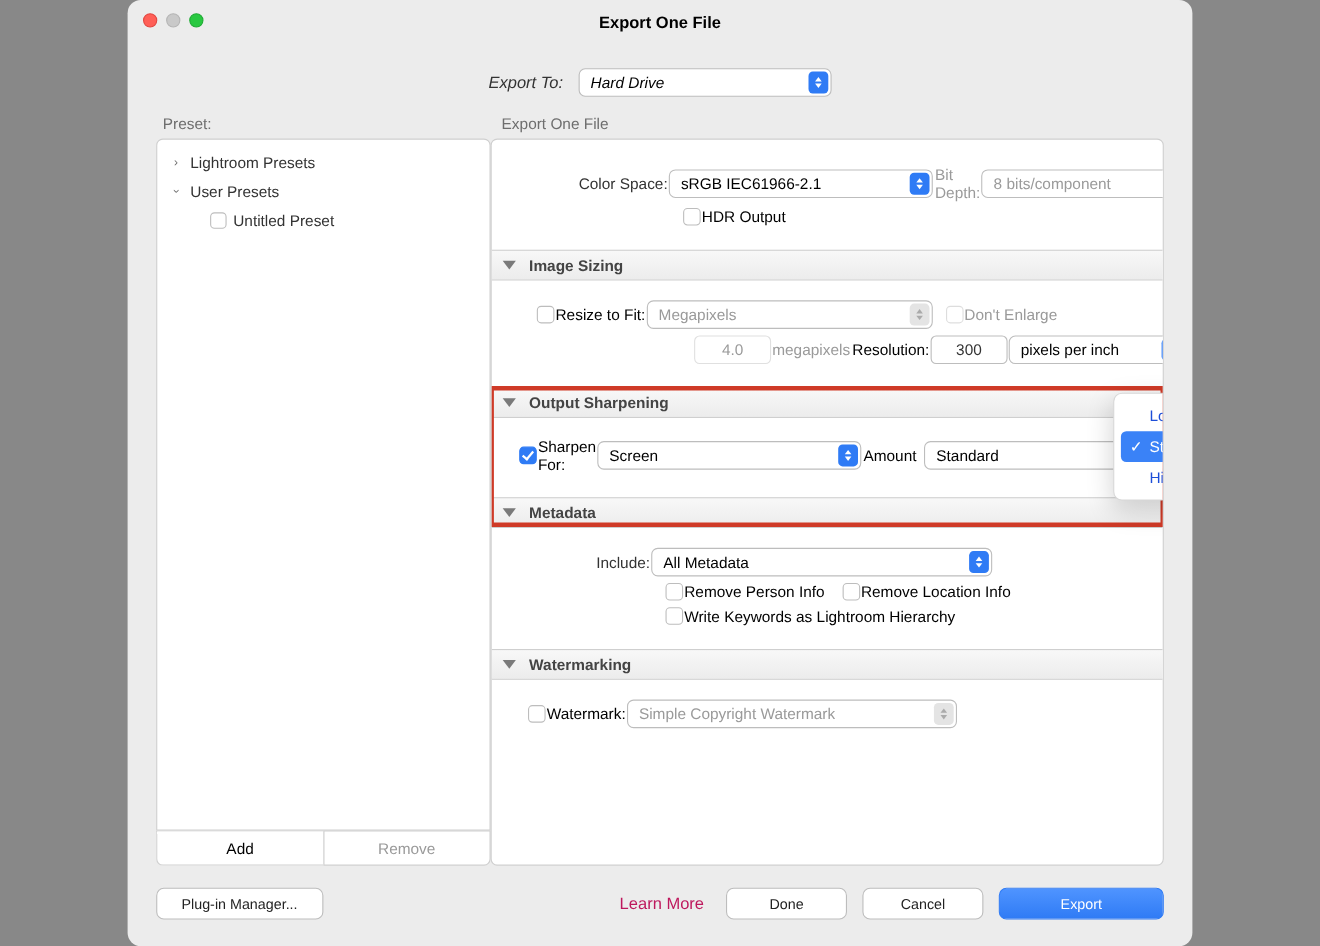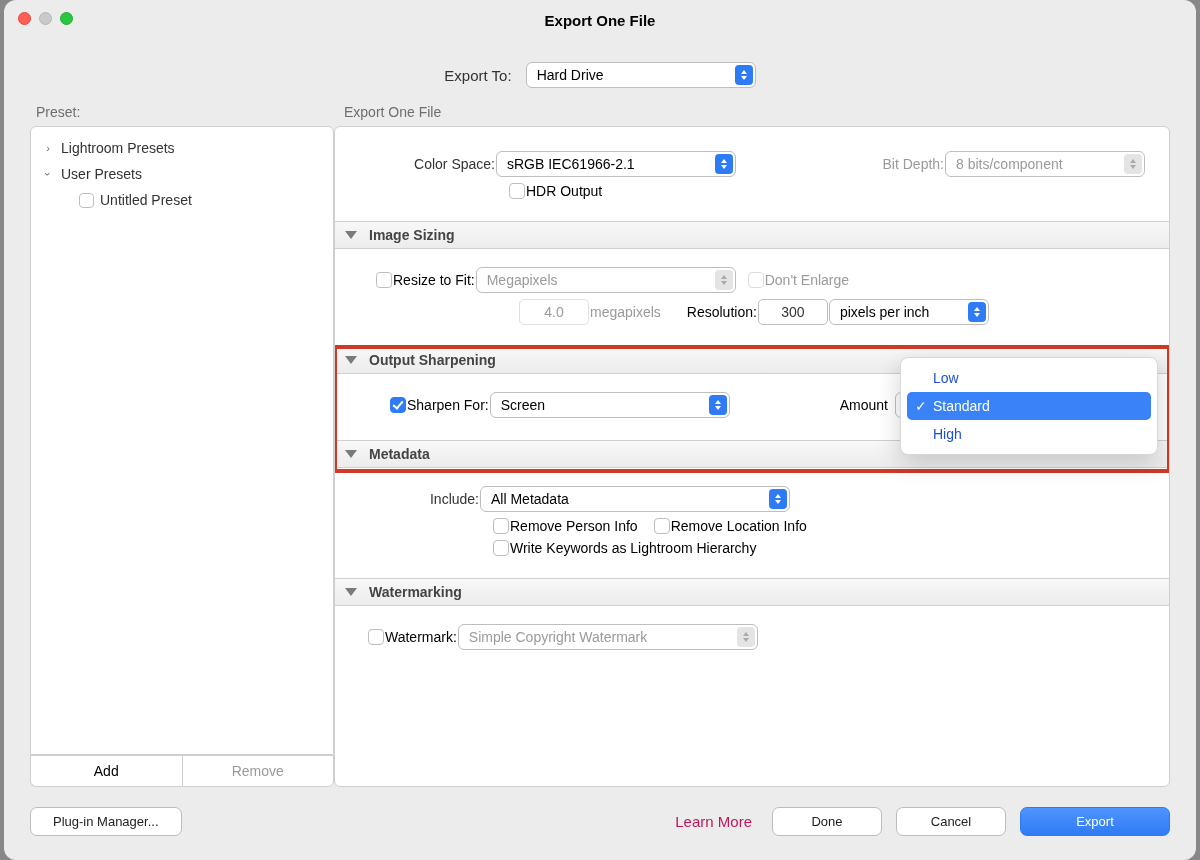--- a/index.html
+++ b/index.html
@@ -11,31 +11,31 @@
     --text-dim:#9a9a9a;
     --text-mid:#6e6e6e;
     --blue:#2f7bf5;
     --blue-dark:#0a5fe6;
     --section-head:#f4f4f4;
     --highlight:#cf3a27;
     --shadow:0 8px 24px rgba(0,0,0,.18);
   }
   *{box-sizing:border-box;font-family:-apple-system,BlinkMacSystemFont,"Helvetica Neue",Arial,sans-serif;font-size:14px;}
   body{margin:0;background:#888;display:flex;align-items:center;justify-content:center;height:860px;}
-  .window{width:1192px;height:860px;background:var(--bg);border-radius:12px;overflow:hidden;position:relative;display:flex;flex-direction:column;}
+  .window{width:968px;height:860px;background:var(--bg);border-radius:12px;overflow:hidden;position:relative;display:flex;flex-direction:column;}
 
   .titlebar{height:40px;display:flex;align-items:center;justify-content:center;position:relative;}
   .traffic{position:absolute;left:14px;top:12px;display:flex;gap:8px;}
   .tl{width:13px;height:13px;border-radius:50%;}
   .tl.red{background:#ff5f57;border:1px solid #e24640;}
   .tl.yel{background:#c9c9c9;border:1px solid #b5b5b5;}
   .tl.grn{background:#28c840;border:1px solid #1fab34;}
   .title{font-weight:600;font-size:15px;}
 
-  .top-row{display:flex;align-items:center;gap:14px;justify-content:center;padding:22px 0 16px;}
+  .top-row{display:flex;align-items:center;gap:14px;justify-content:center;padding:22px 0 16px;font-style:italic;}
   .top-row .lbl{font-size:15px;color:#333;}
 
   .body{flex:1;display:flex;gap:0;padding:0 26px 0 26px;min-height:0;}
   .sidebar{width:304px;display:flex;flex-direction:column;justify-content:center;}
   .side-label{color:var(--text-mid);padding:0 0 6px 6px;font-size:14px;}
   .tree{flex:1;background:var(--panel);border:1px solid var(--border);border-radius:6px 6px 0 0;padding:8px 4px;overflow:auto;}
   .tree-row{display:flex;align-items:center;gap:6px;padding:5px 6px;color:#333;}
   .tree-row.child{padding-left:44px;}
   .disc{font-size:11px;color:#6c6c6c;width:14px;text-align:center;}
   .chk{width:15px;height:15px;border:1px solid var(--border-dark);border-radius:4px;background:#fff;display:inline-block;}

